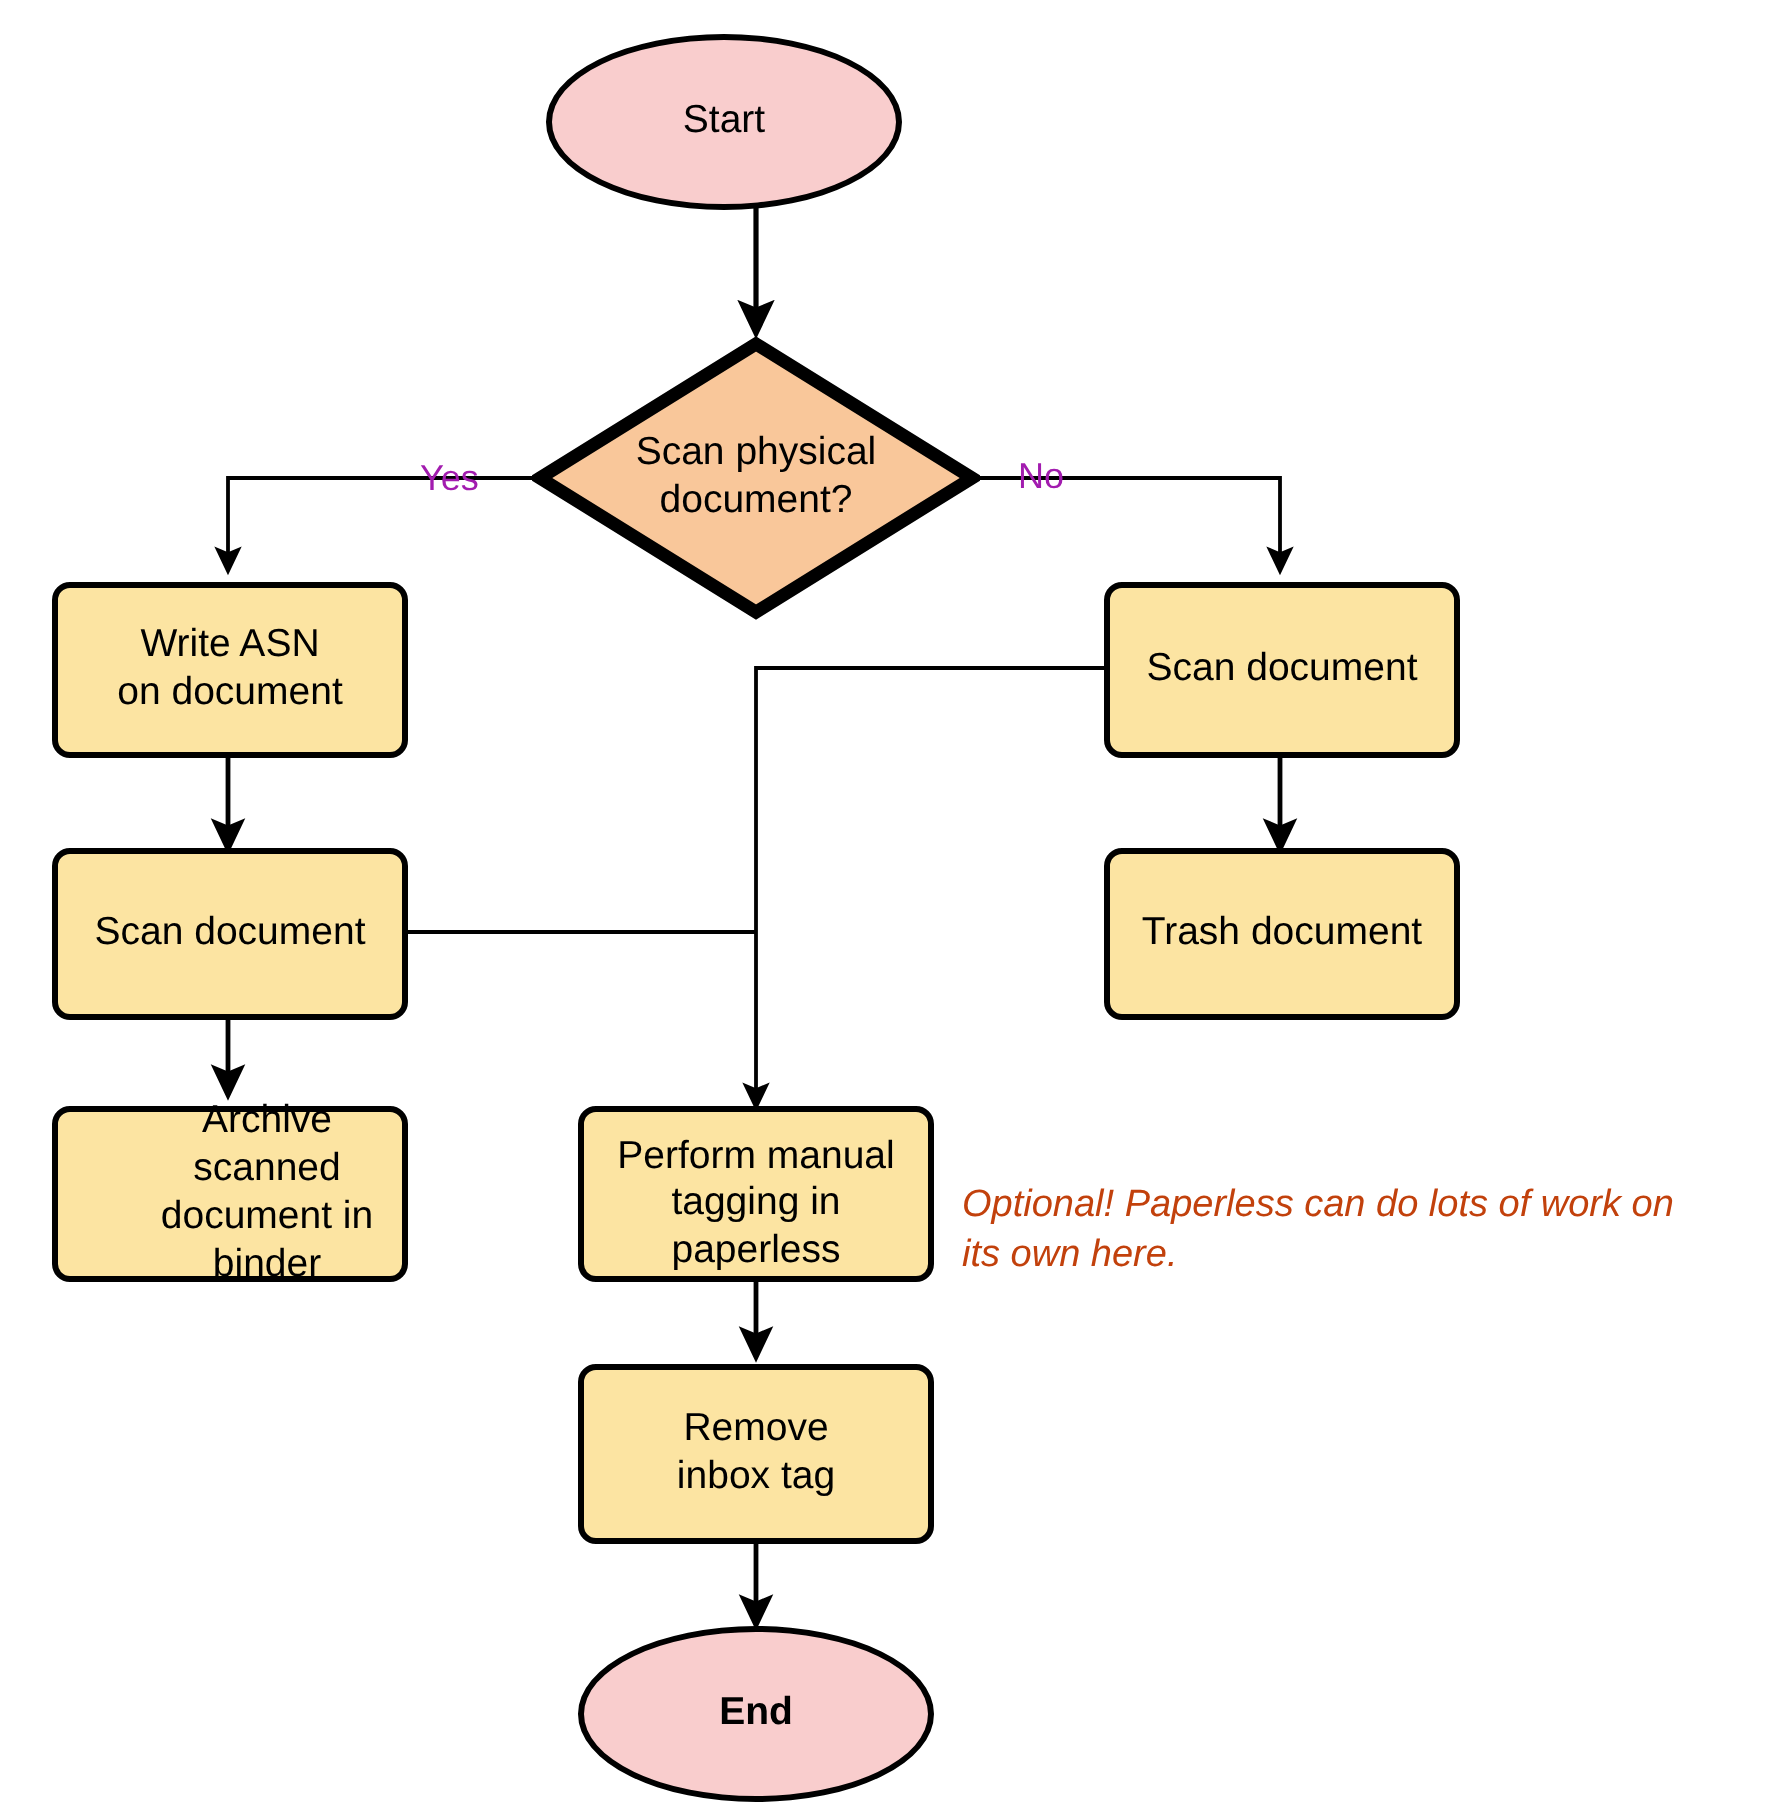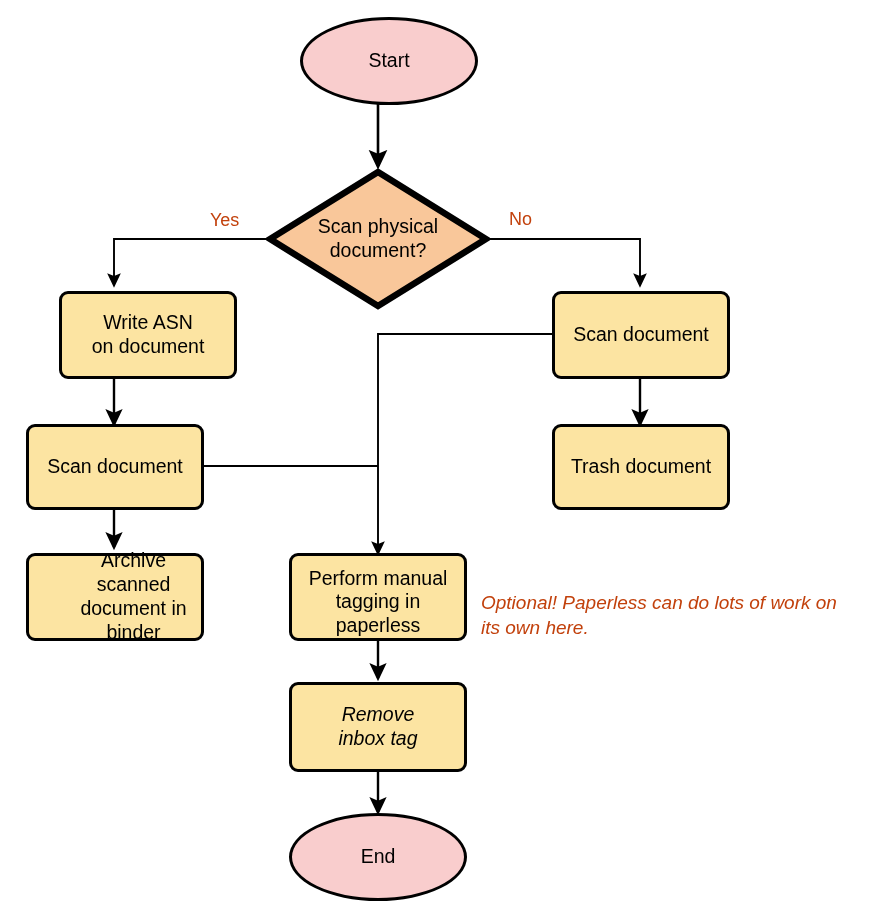--- a/index.html
+++ b/index.html
@@ -60,23 +60,24 @@
     height: 100%;
     z-index: 1;
   }
   .decision-label {
     position: relative;
     z-index: 2;
   }
   .edge-label {
     position: absolute;
     font-size: 18px;
-    color: #c2410c;
+    color: #a21caf;
     white-space: nowrap;
     z-index: 3;
+    margin-top: 19px;
   }
   .annotation {
     position: absolute;
     font-size: 19px;
     font-style: italic;
     line-height: 1.33;
     color: #c2410c;
     white-space: pre-line;
     z-index: 3;
   }
@@ -107,36 +108,36 @@
 
     <path d="M552,334 L378,334 L378,553" fill="none" stroke="#000000" stroke-width="1.9" marker-end="url(#arrowhead)"></path>
 
     <path d="M204,466 L378,466" fill="none" stroke="#000000" stroke-width="1.9"></path>
 
     <path d="M378,641 L378,678" fill="none" stroke="#000000" stroke-width="2.4" marker-end="url(#arrowhead)"></path>
 
     <path d="M378,772 L378,812" fill="none" stroke="#000000" stroke-width="2.4" marker-end="url(#arrowhead)"></path>
   </svg>
 
-  <div class="node node-terminator" style="left:300px; top:17px; width:178px; height:88px;">
+  <div class="node node-terminator" style="left:273px; top:17px; width:178px; height:88px;">
     <span>Start</span>
   </div>
 
   <div class="node node-decision" style="left:266px; top:168px; width:224px; height:142px;">
     <svg class="decision-shape" viewBox="0 0 224 142" preserveAspectRatio="none">
       <polygon points="112,4 220,71 112,138 4,71" fill="#f9c79a" stroke="#000000" stroke-width="6.5" stroke-linejoin="miter"></polygon>
     </svg>
     <span class="decision-label">Scan physical
 document?</span>
   </div>
 
   <div class="edge-label" style="left:210px; top:210px;">Yes</div>
   <div class="edge-label" style="left:509px; top:209px;text-align:center;">No</div>
 
-  <div class="node node-process" style="left:26px; top:291px; width:178px; height:88px;margin-left:33px;">
+  <div class="node node-process" style="left:26px; top:291px; width:178px; height:88px;">
     <span>Write ASN
 on document</span>
   </div>
 
   <div class="node node-process" style="left:26px; top:424px; width:178px; height:86px;">
     <span>Scan document</span>
   </div>
 
   <div class="node node-process" style="left:26px; top:553px; width:178px; height:88px;padding-left:37px;">
     <span>Archive scanned
@@ -151,25 +152,25 @@
   <div class="node node-process" style="left:552px; top:424px; width:178px; height:86px;">
     <span>Trash document</span>
   </div>
 
   <div class="node node-process" style="left:289px; top:553px; width:178px; height:88px;align-items:flex-end;">
     <span>Perform manual
 tagging in
 paperless</span>
   </div>
 
-  <div class="node node-process" style="left:289px; top:682px; width:178px; height:90px;font-style:italic;">
+  <div class="node node-process" style="left:289px; top:682px; width:178px; height:90px;">
     <span>Remove
 inbox tag</span>
   </div>
 
-  <div class="node node-terminator" style="left:289px; top:813px; width:178px; height:88px;">
+  <div class="node node-terminator" style="left:289px; top:813px; width:178px; height:88px;font-weight:bold;">
     <span>End</span>
   </div>
 
   <div class="annotation" style="left:481px; top:590px; width:400px;">Optional! Paperless can do lots of work on
 its own here.</div>
 
 </div>
 
 </body></html>

